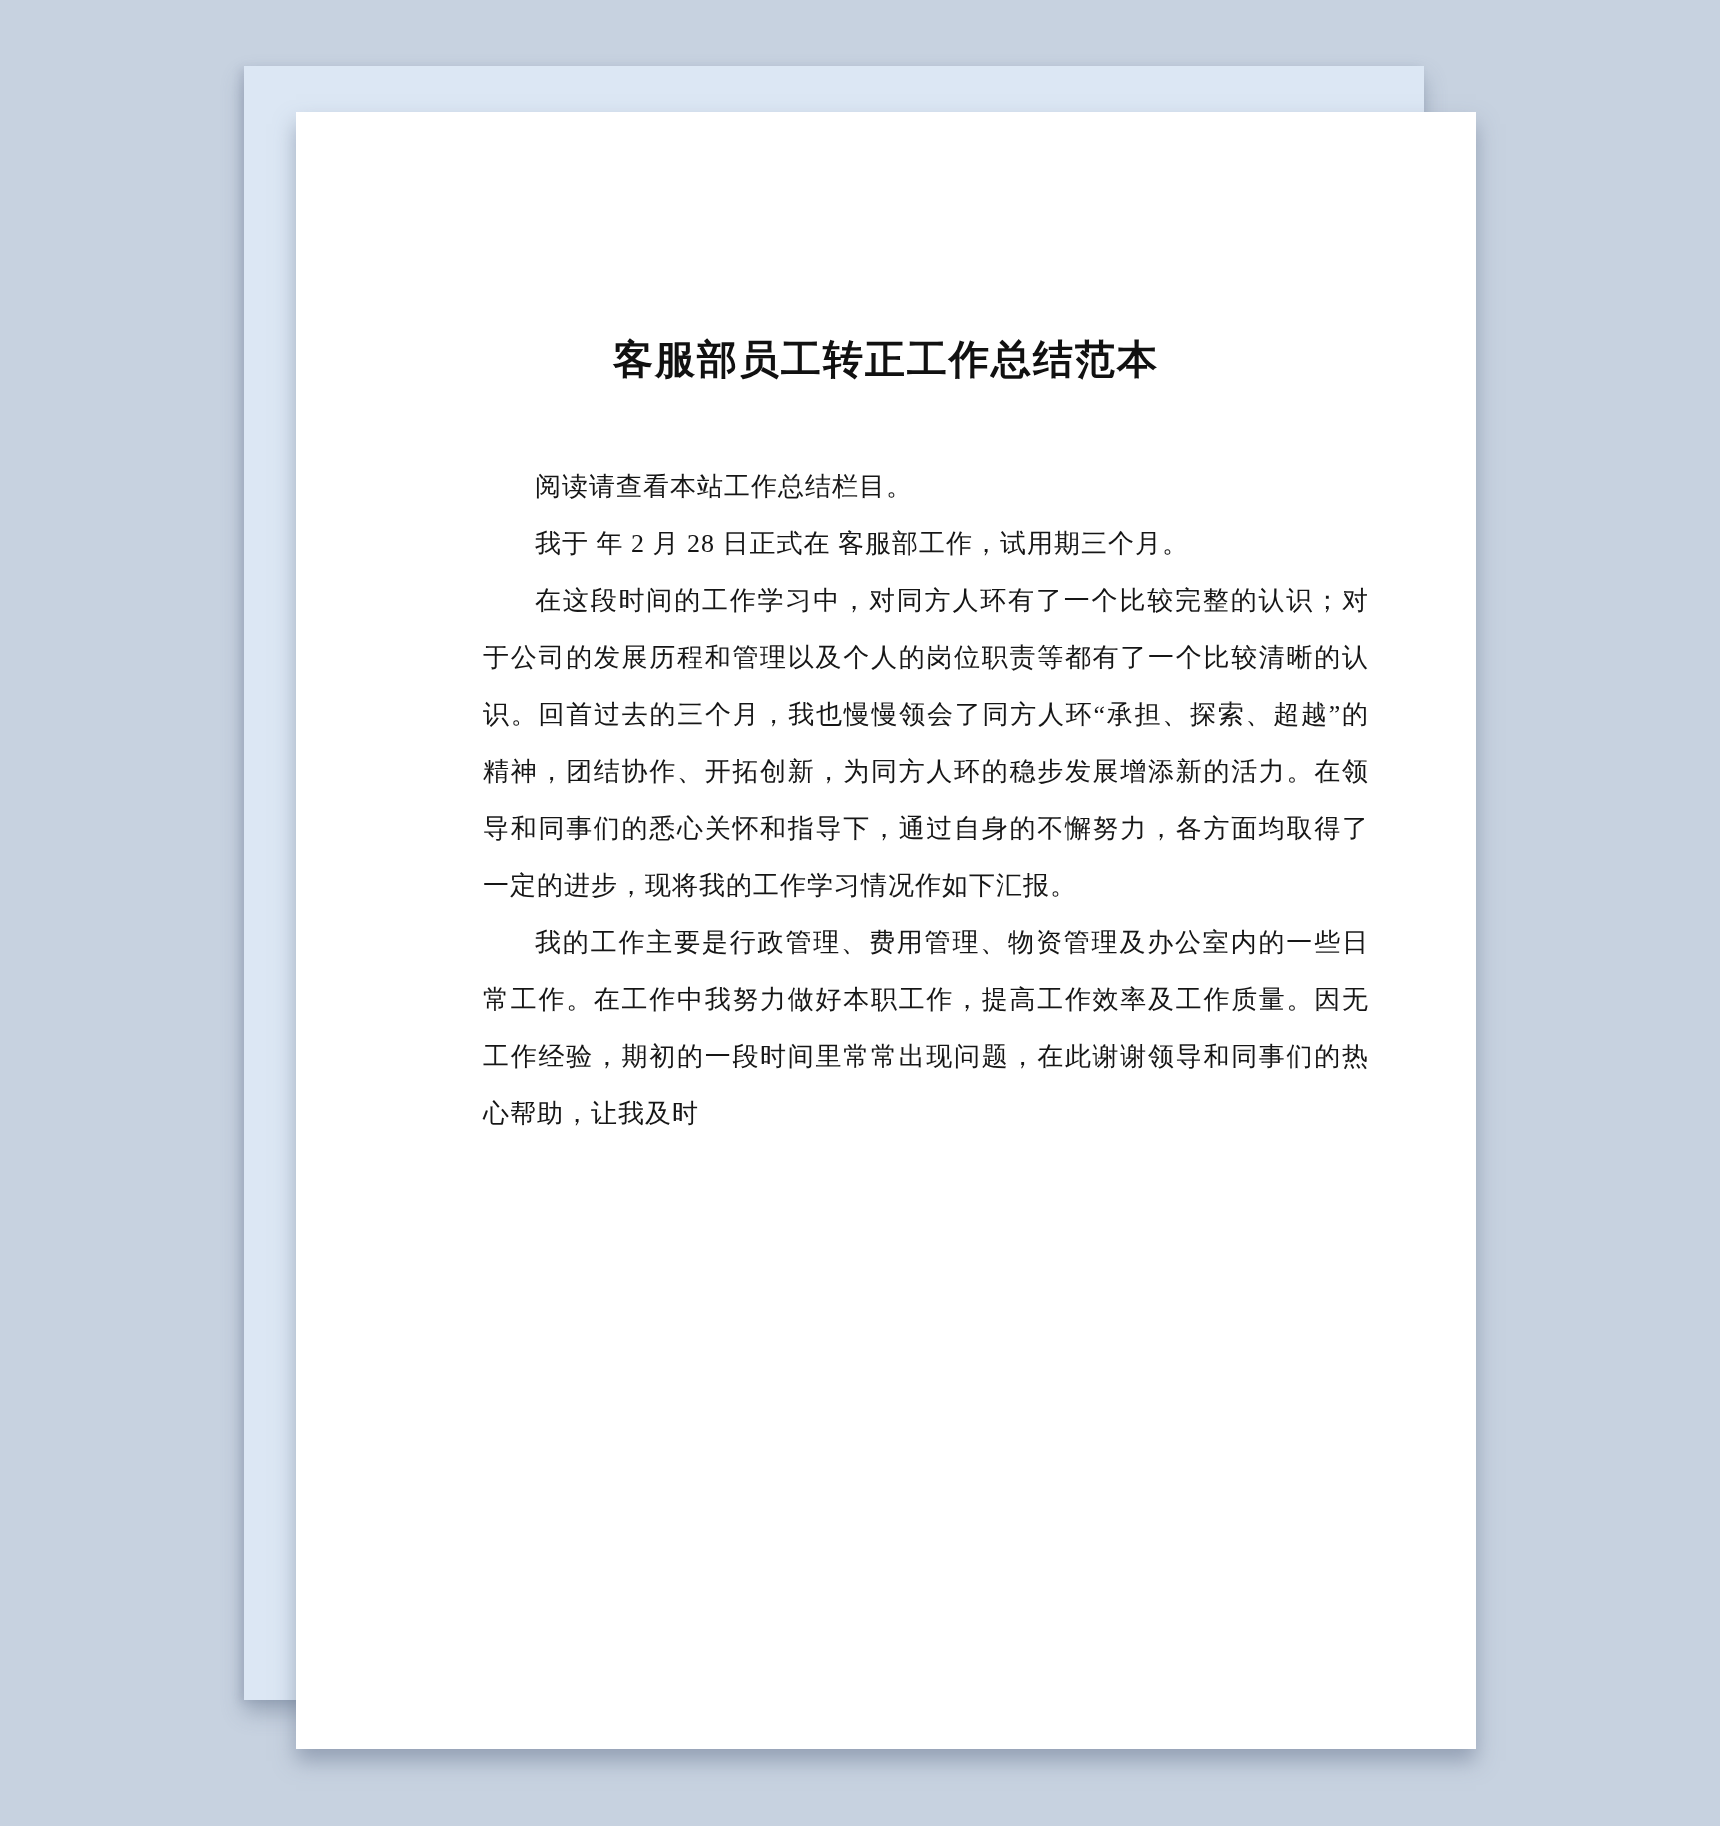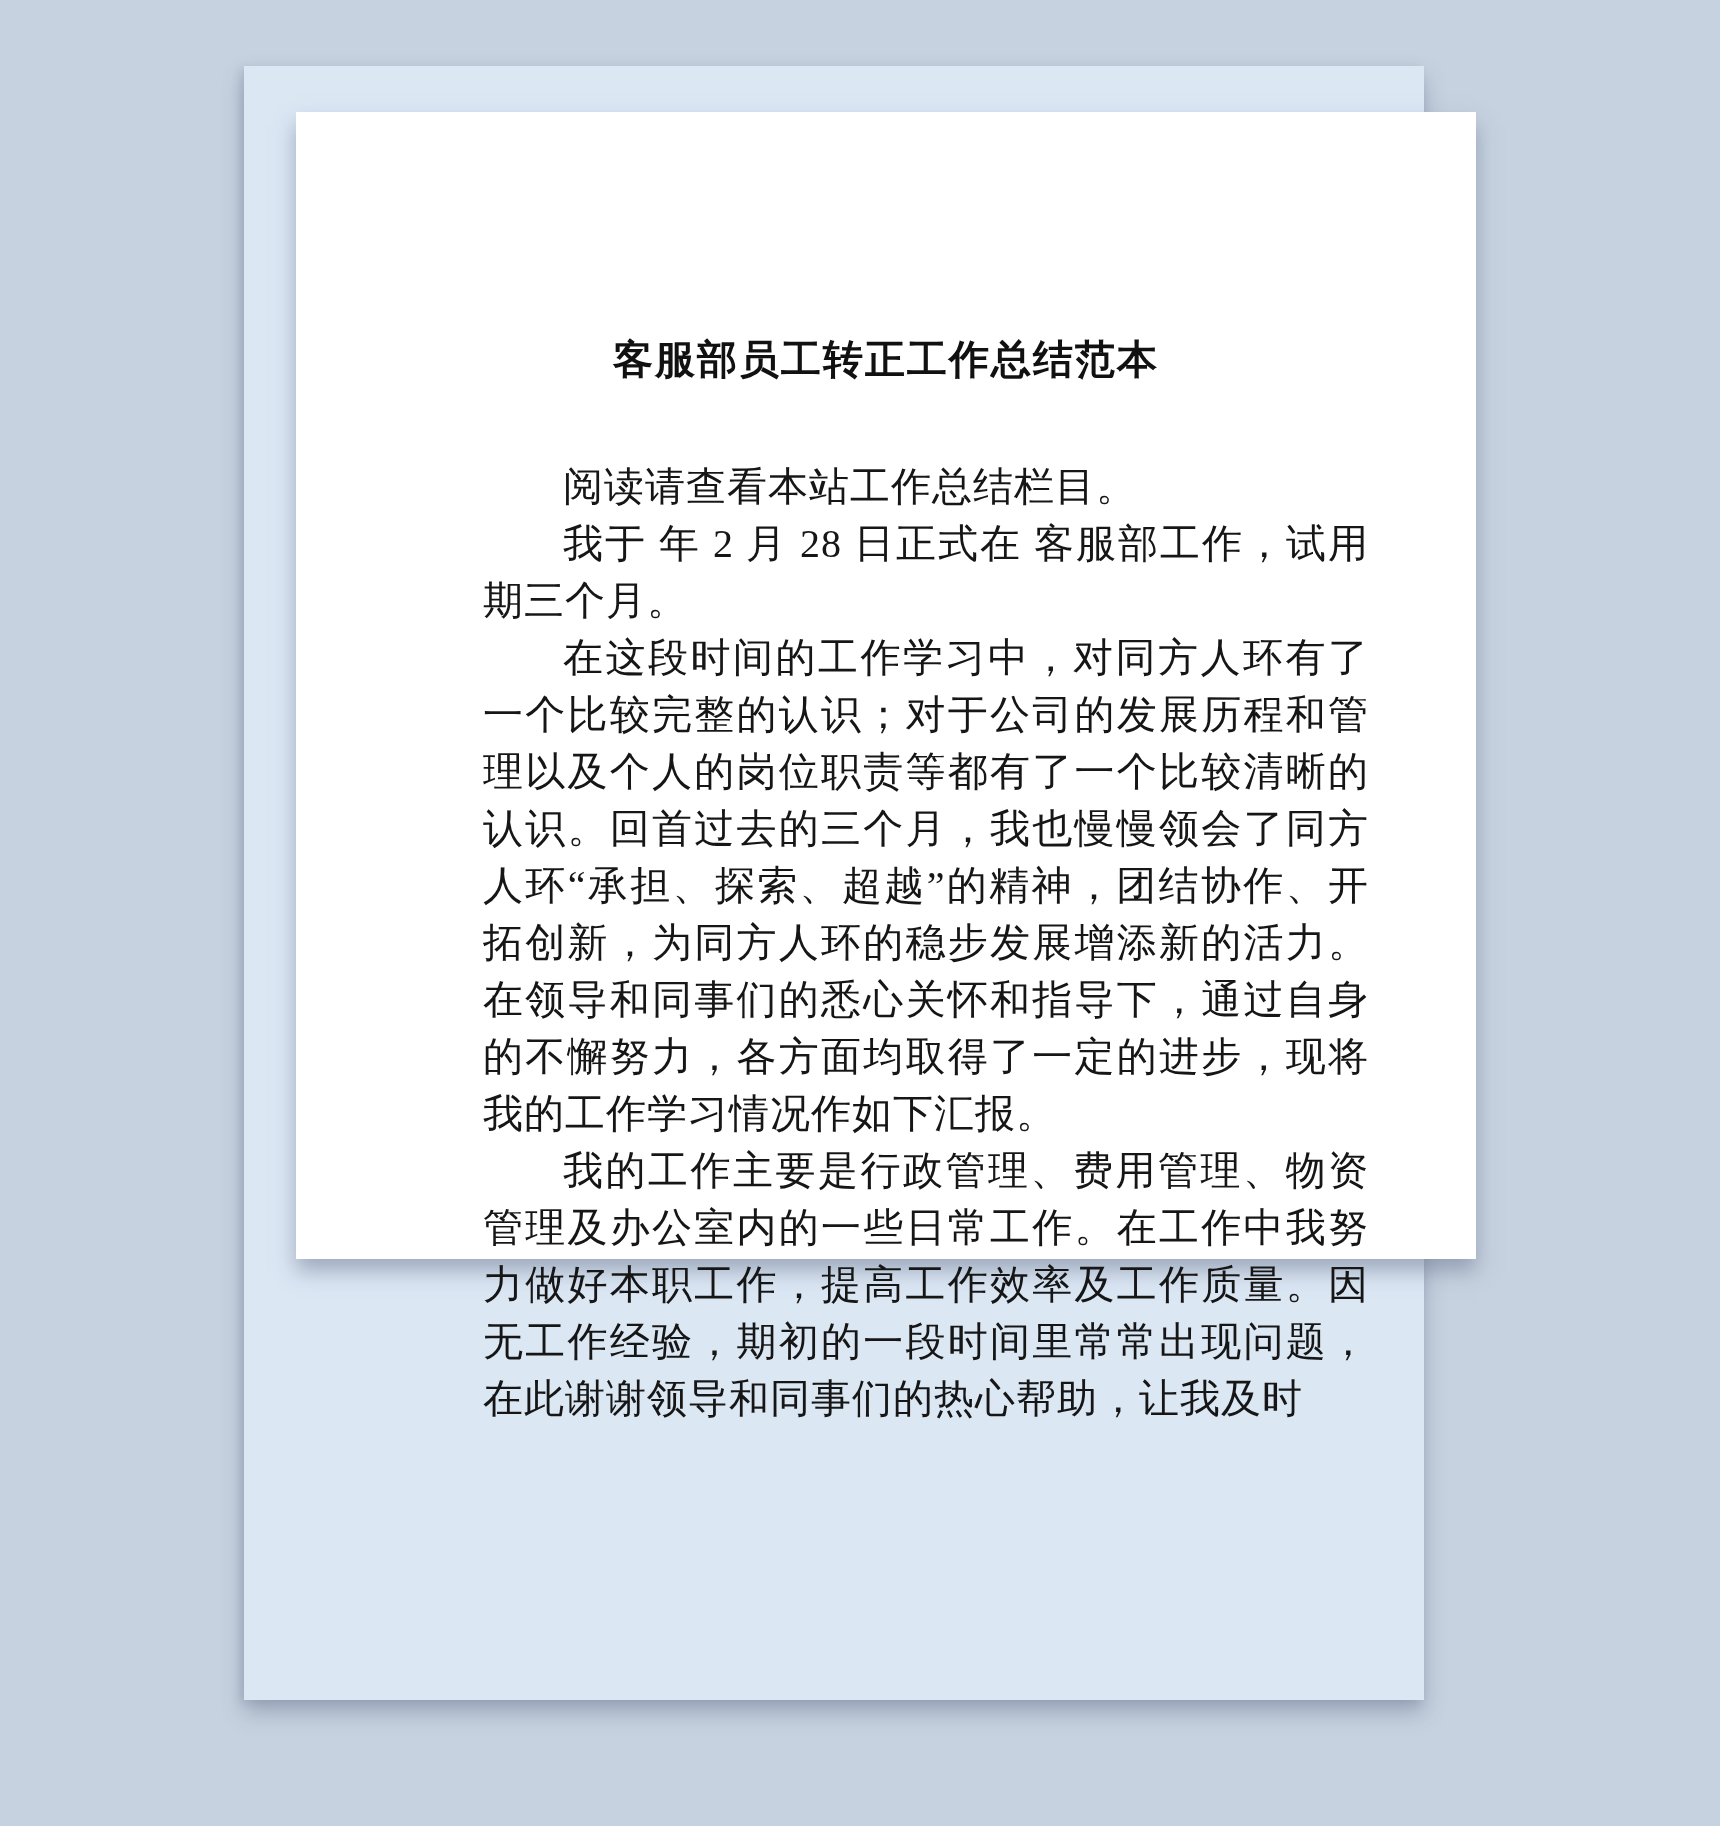--- a/index.html
+++ b/index.html
@@ -21,37 +21,37 @@
     width: 1180px;
     height: 1634px;
     background: #dce7f4;
     box-shadow: 0 12px 20px rgba(98, 112, 138, 0.45), -4px 2px 8px rgba(98, 112, 138, 0.18);
   }
   .doc-page {
     position: absolute;
     left: 296px;
     top: 112px;
     width: 1180px;
-    height: 1147px;
+    height: 1637px;
     background: #ffffff;
     box-shadow: 0 12px 20px rgba(98, 112, 138, 0.5);
   }
   .doc-title {
     margin: 224px 0 0 0;
     text-align: center;
     font-family: "Liberation Sans", sans-serif;
     font-weight: bold;
     font-size: 40px;
     line-height: 46px;
     letter-spacing: 2px;
     color: #111111;
   }
   .doc-body {
     margin: 76px 107px 0 187px;
-    font-size: 40px;
+    font-size: 26px;
     line-height: 57px;
     letter-spacing: 1px;
     color: #161616;
     text-align: justify;
   }
   .doc-body p {
     margin: 0;
     padding: 0;
     text-indent: 2em;
   }

